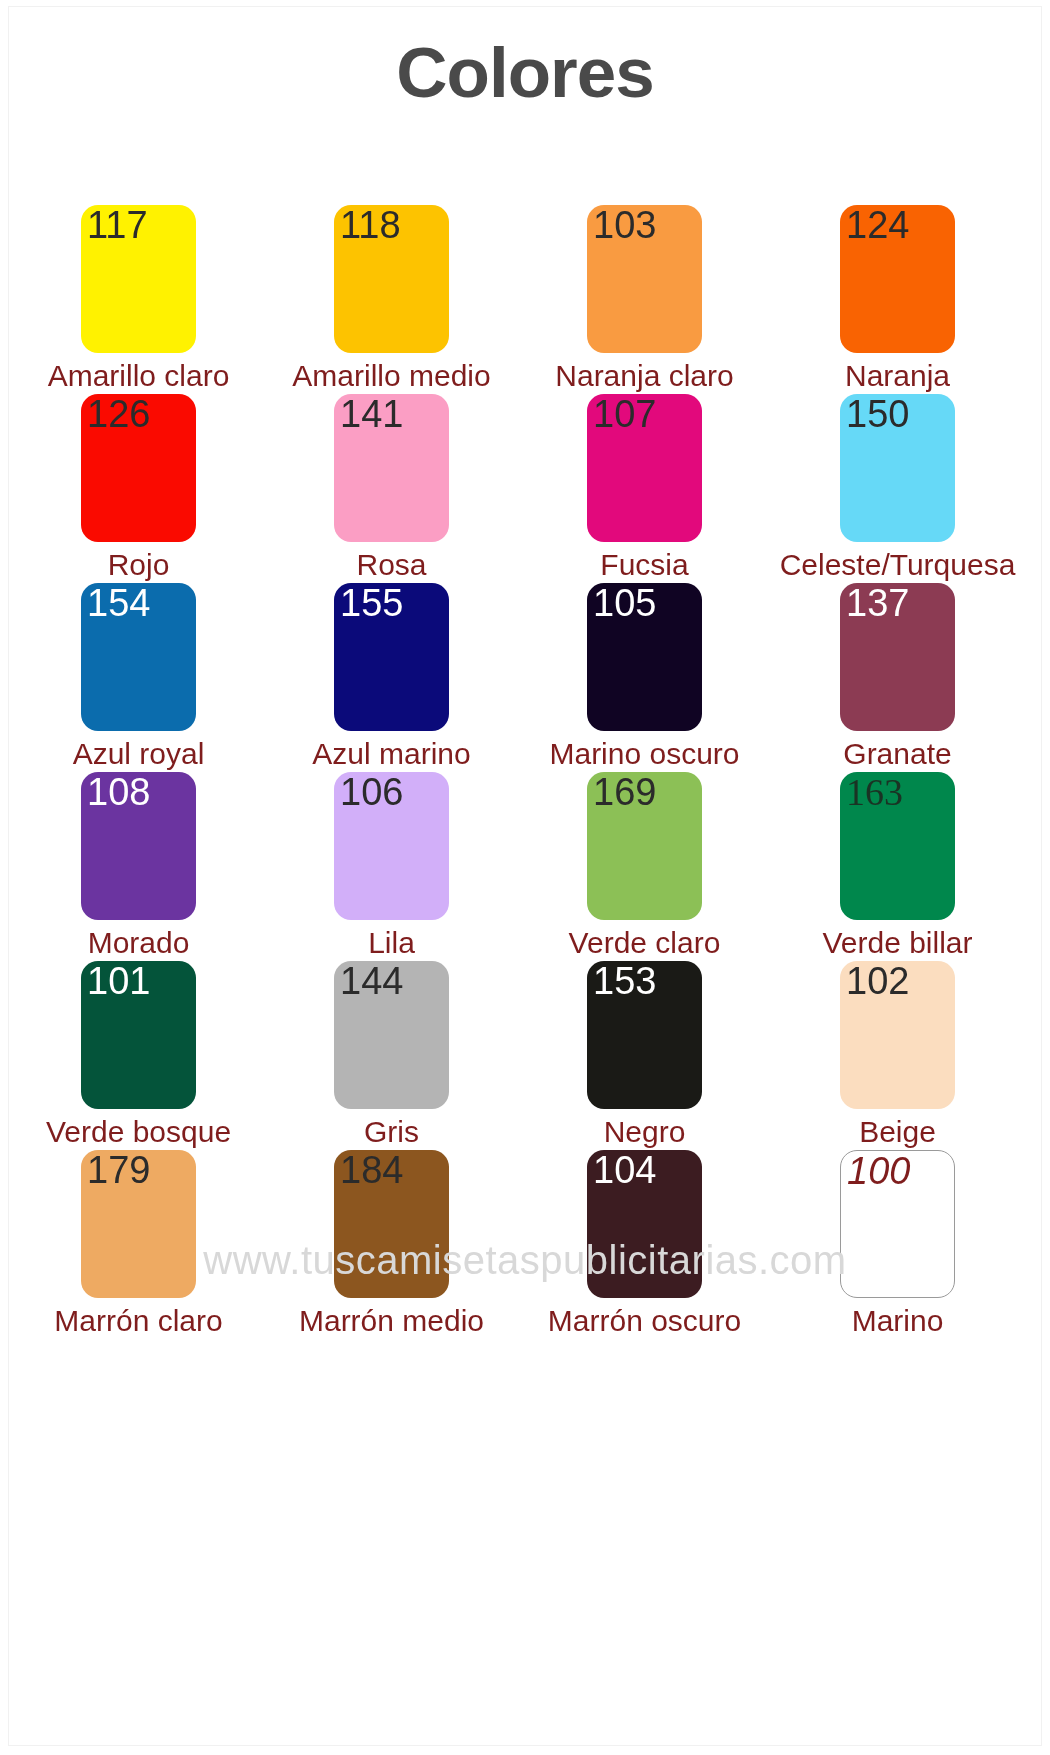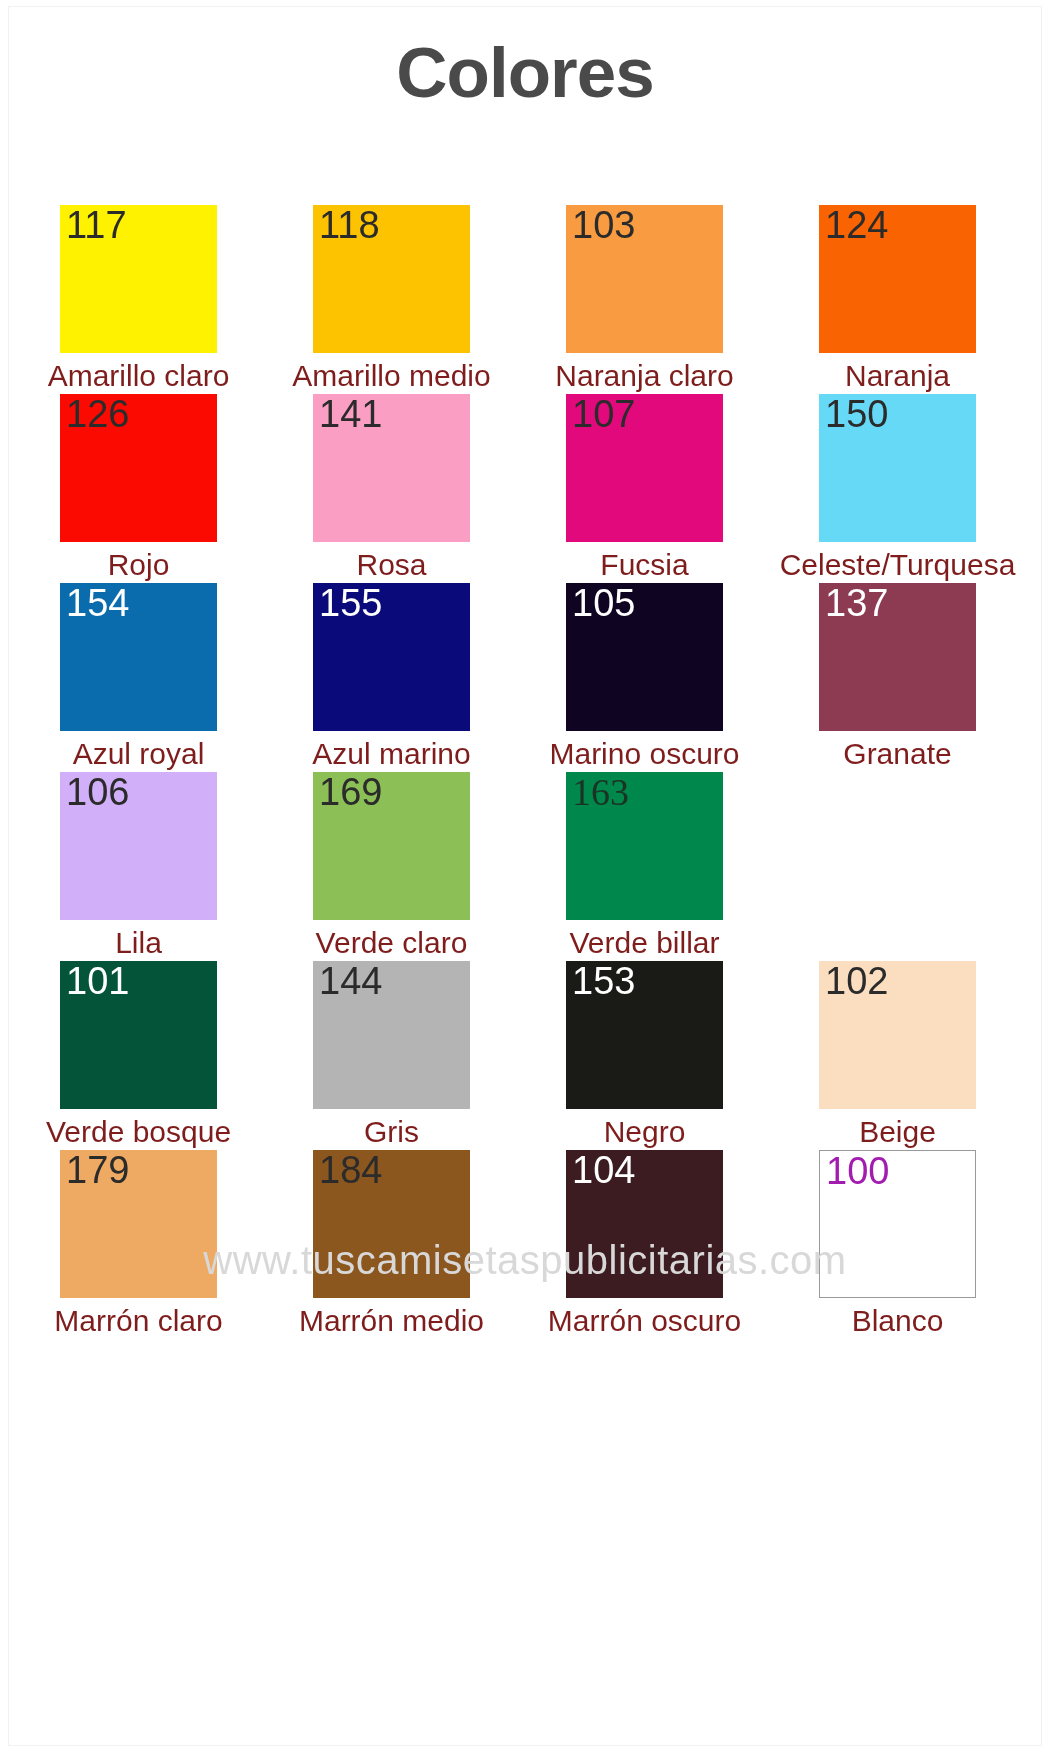--- a/index.html
+++ b/index.html
@@ -56,25 +56,26 @@
   }
   .cell {
     width: 253px;
     height: 189px;
     position: relative;
     display: flex;
     flex-direction: column;
     align-items: center;
   }
   .swatch {
-    width: 157px;
+    width: 115px;
     height: 148px;
     position: relative;
     box-sizing: border-box;
     flex: none;
+    border-radius: 17px;
   }
   .swatch.bordered {
     border: 1px solid #9a9a9a;
   }
   .code {
     position: absolute;
     left: 6px;
     top: 1px;
     font-size: 38px;
     line-height: 1.0;
@@ -189,20 +190,26 @@
       <div class="cell">
         <div class="swatch" style="background-color: rgb(140, 59, 83);">
           <span class="code" style="color: rgb(255, 255, 255);">137</span>
         </div>
         <div class="label">Granate</div>
       </div>
     </div>
 
     <div class="row">
       <div class="cell">
+        <div class="swatch" style="background-color: rgb(107, 52, 160);">
+          <span class="code" style="color: rgb(255, 255, 255);">108</span>
+        </div>
+        <div class="label">Morado</div>
+      </div>
+      <div class="cell">
         <div class="swatch" style="background-color: rgb(210, 175, 249);">
           <span class="code" style="color: rgb(43, 43, 43);">106</span>
         </div>
         <div class="label">Lila</div>
       </div>
       <div class="cell">
         <div class="swatch" style="background-color: rgb(140, 192, 86);">
           <span class="code" style="color: rgb(43, 43, 43);">169</span>
         </div>
         <div class="label">Verde claro</div>
@@ -256,22 +263,22 @@
         <div class="label">Marrón medio</div>
       </div>
       <div class="cell">
         <div class="swatch" style="background-color: rgb(60, 28, 33);">
           <span class="code" style="color: rgb(255, 255, 255);">104</span>
         </div>
         <div class="label">Marrón oscuro</div>
       </div>
       <div class="cell">
         <div class="swatch bordered" style="background-color: rgb(255, 255, 255);">
-          <span class="code" style="color: #a21caf;">100</span>
-        </div>
-        <div class="label">Blanco</div>
+          <span class="code" style="color: #7f1d1d; font-style: italic;">100</span>
+        </div>
+        <div class="label">Marino</div>
       </div>
     </div>
 
   </div>
 
   <div class="watermark" style="color: rgb(216, 216, 216);">www.tuscamisetaspublicitarias.com</div>
 </div>
 
 </body></html>

